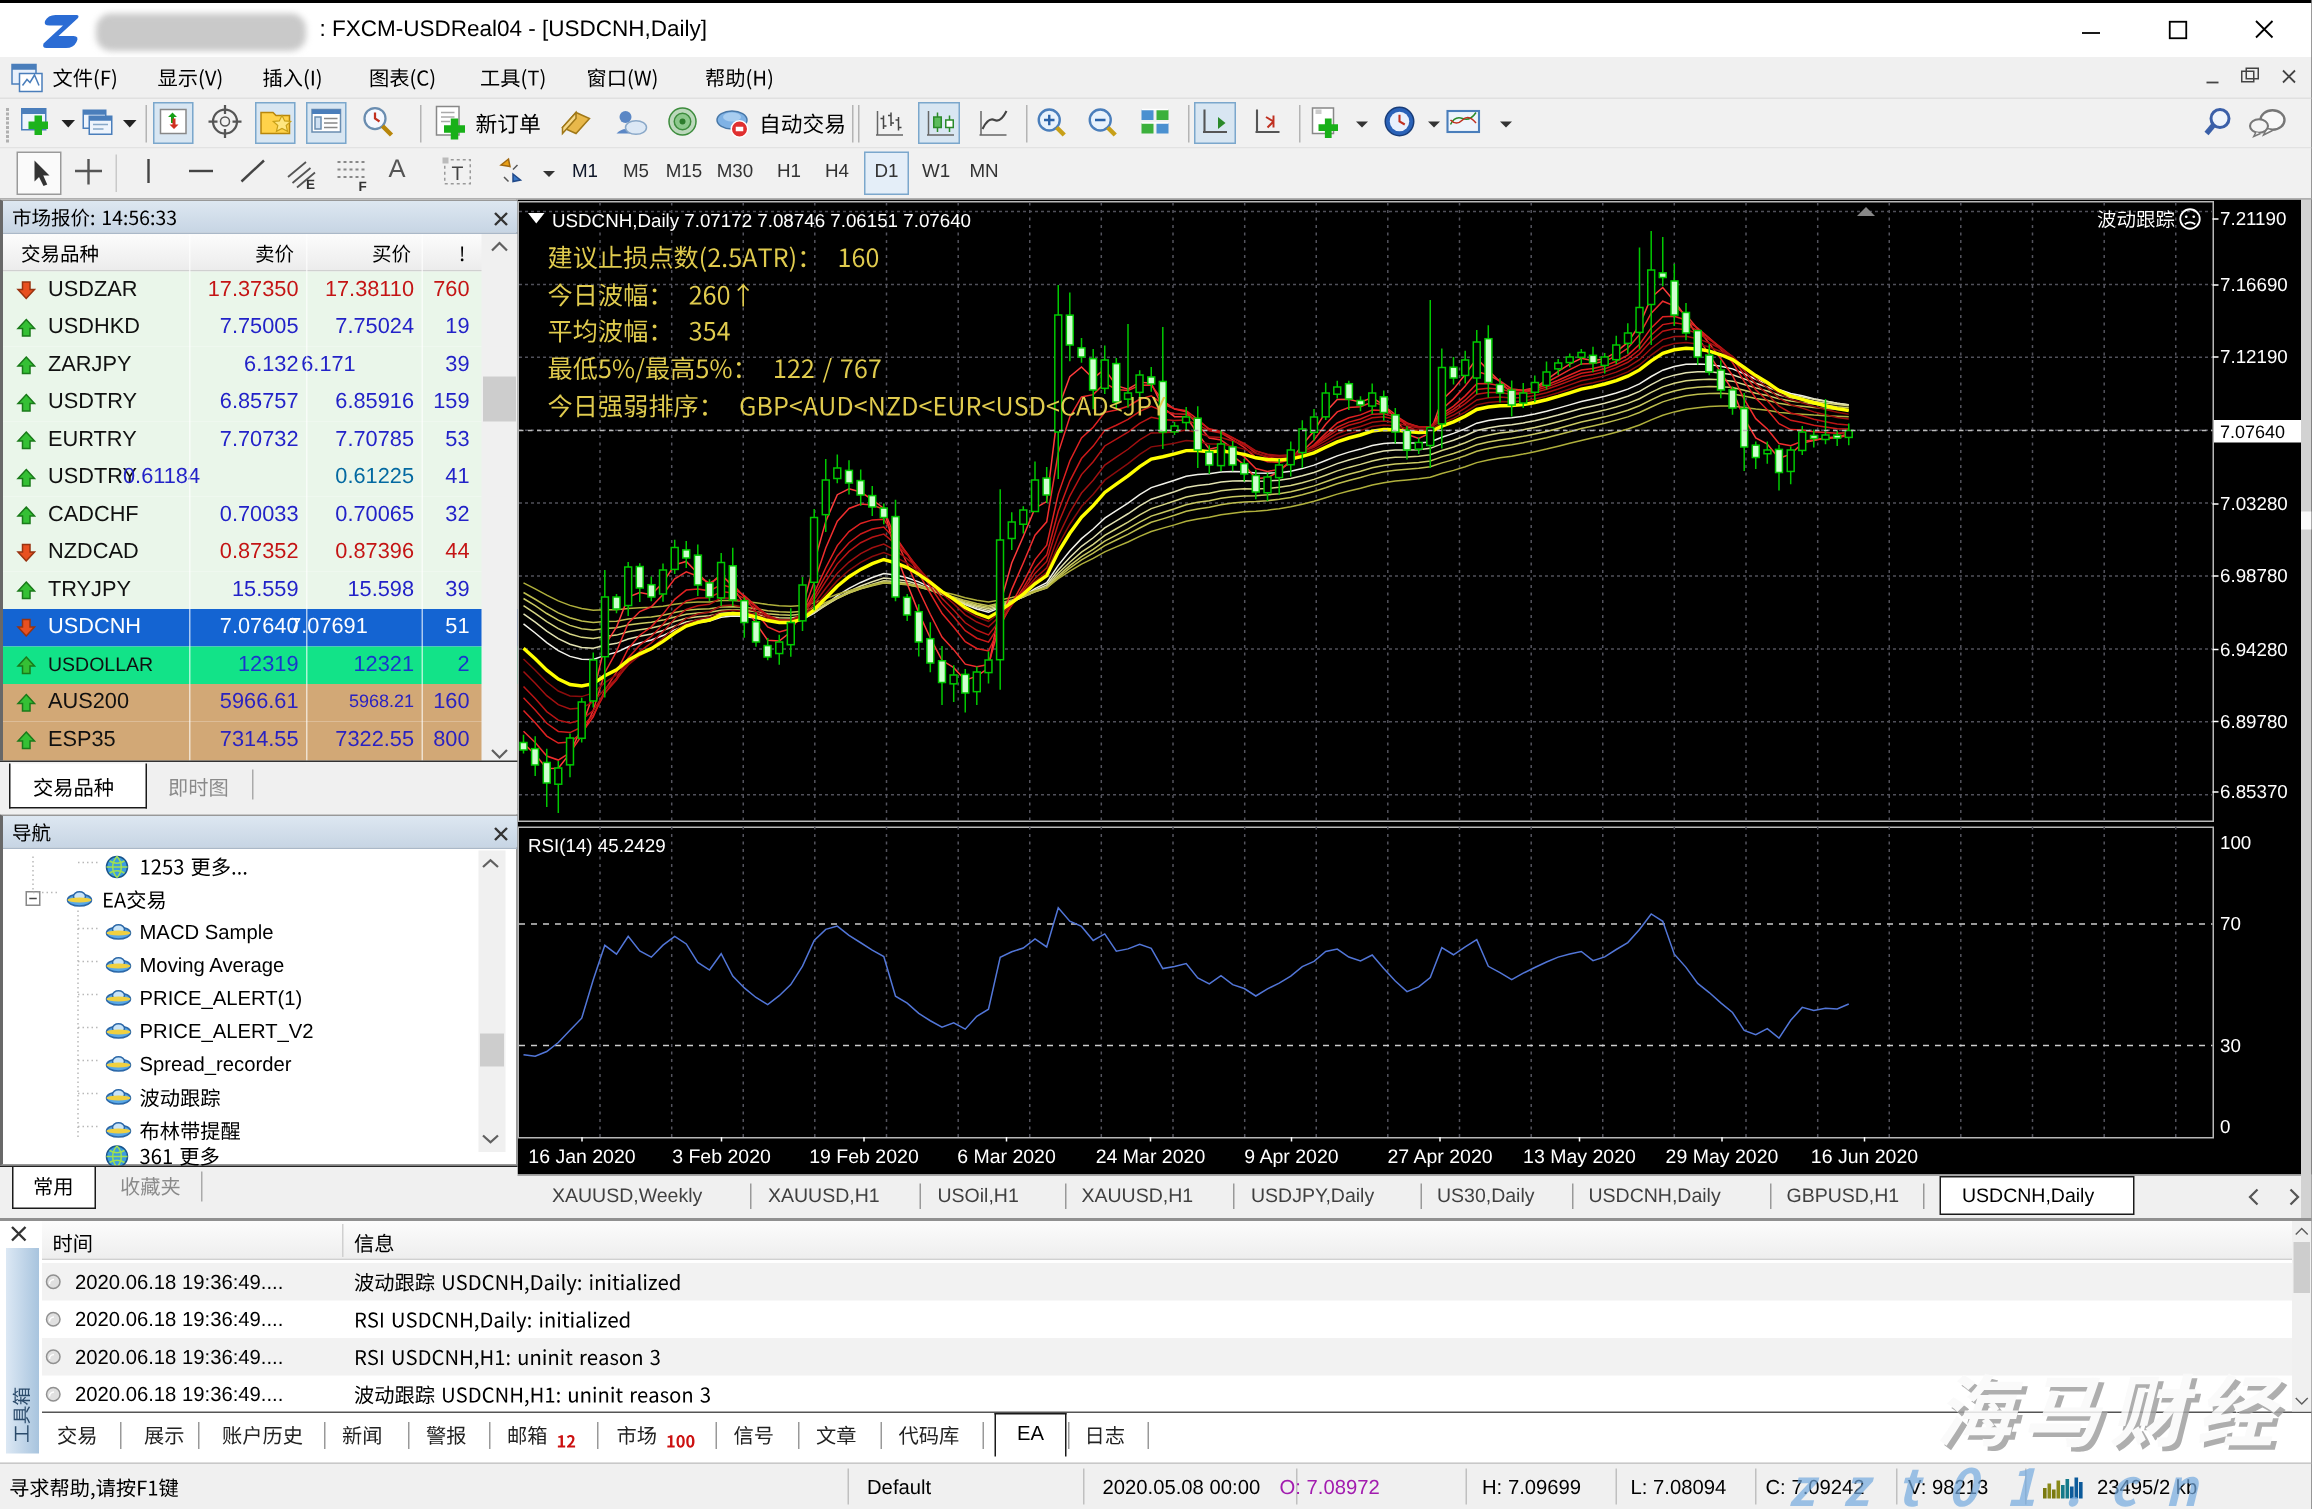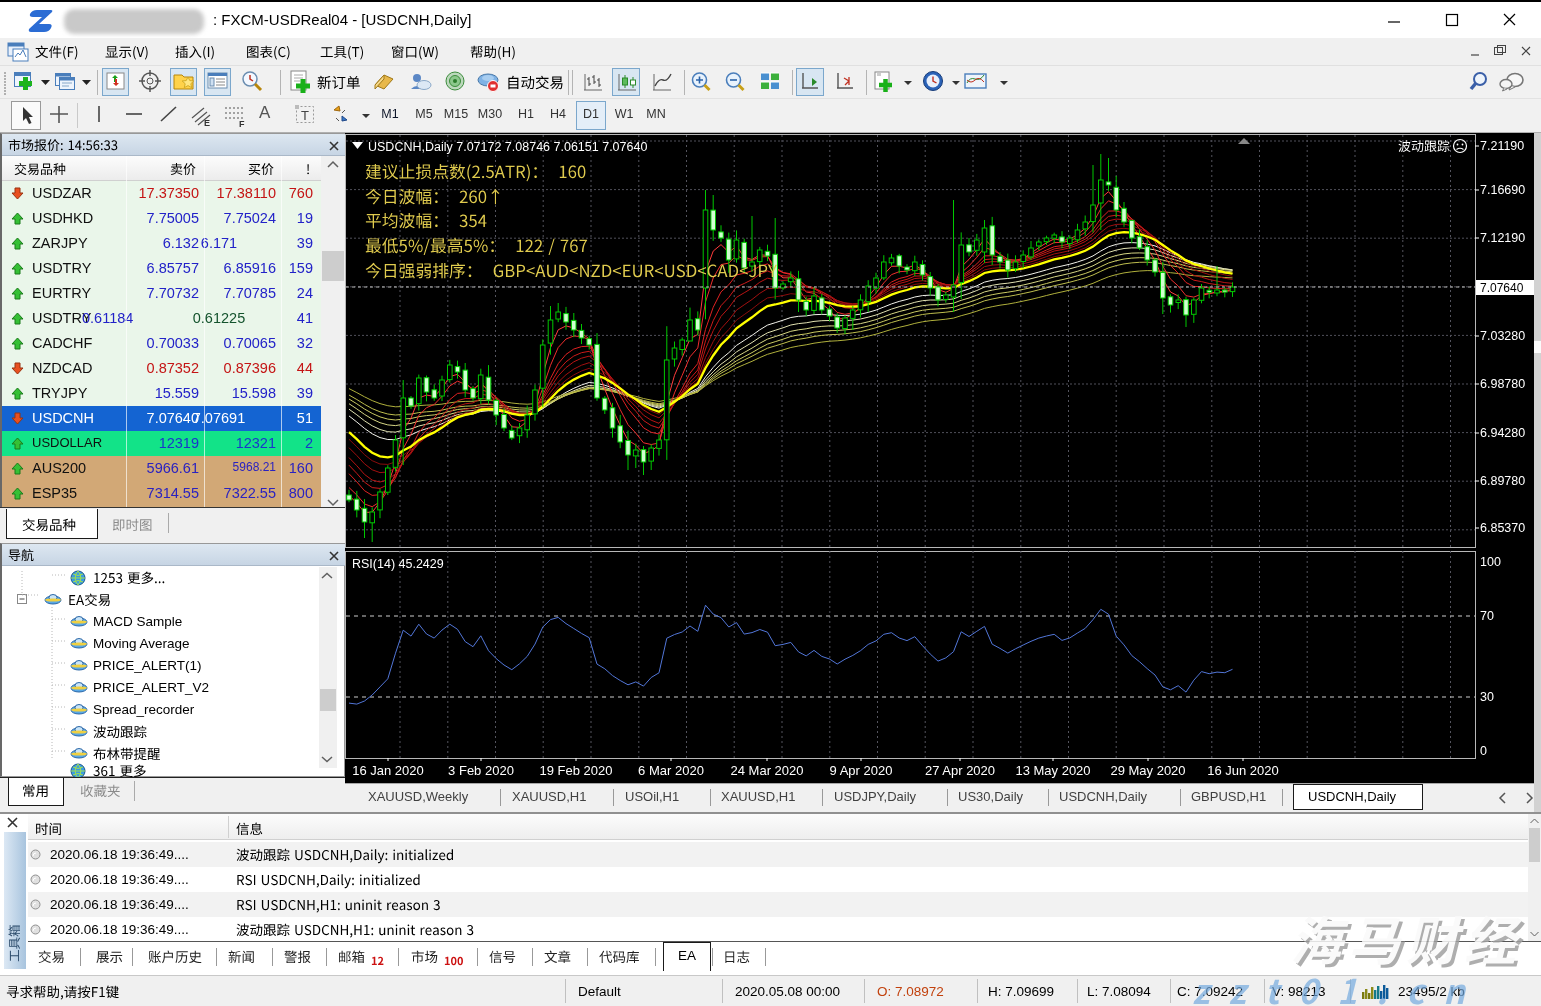--- a/index.html
+++ b/index.html
@@ -294,28 +294,28 @@
     <div class="abs" style="left:80px;top:126px;width:117px;text-align:right;font-size:14.5px;color:#2222c8">6.85757</div>
     <div class="abs" style="left:160px;top:126px;width:114px;text-align:right;font-size:14.5px;color:#2222c8">6.85916</div>
     <div class="abs" style="left:250px;top:126px;width:61px;text-align:right;font-size:14.5px;color:#2222c8">159</div>
     <div class="abs" style="left:0;top:147px;width:343px;height:25px;background:#eaf6ea"></div>
     <svg class="abs" style="left:8px;top:152px" width="15" height="15">
       <path d="M7.5 2l5.5 6h-3v5h-5V8h-3z" fill="#35c035" stroke="#1a7a1a"></path>
     </svg>
     <div class="abs" style="left:30px;top:151px;font-size:14.5px;color:#101010">EURTRY</div>
     <div class="abs" style="left:80px;top:151px;width:117px;text-align:right;font-size:14.5px;color:#2222c8">7.70732</div>
     <div class="abs" style="left:160px;top:151px;width:114px;text-align:right;font-size:14.5px;color:#2222c8">7.70785</div>
-    <div class="abs" style="left:250px;top:151px;width:61px;text-align:right;font-size:14.5px;color:#2222c8">24</div>
+    <div class="abs" style="left:250px;top:151px;width:61px;text-align:right;font-size:14.5px;color:#2222c8">53</div>
     <div class="abs" style="left:0;top:172px;width:343px;height:25px;background:#eaf6ea"></div>
     <svg class="abs" style="left:8px;top:177px" width="15" height="15">
       <path d="M7.5 2l5.5 6h-3v5h-5V8h-3z" fill="#35c035" stroke="#1a7a1a"></path>
     </svg>
     <div class="abs" style="left:30px;top:176px;font-size:14.5px;color:#101010">USDTRY</div>
     <div class="abs" style="left:80px;top:176px;width:117px;text-align:left;font-size:14.5px;color:#2222c8">0.61184</div>
-    <div class="abs" style="left:160px;top:176px;width:114px;text-align:center;font-size:14.5px;color:#14532d">0.61225</div>
+    <div class="abs" style="left:160px;top:176px;width:114px;text-align:right;font-size:14.5px;color:#0369a1">0.61225</div>
     <div class="abs" style="left:250px;top:176px;width:61px;text-align:right;font-size:14.5px;color:#2222c8">41</div>
     <div class="abs" style="left:0;top:197px;width:343px;height:25px;background:#eaf6ea"></div>
     <svg class="abs" style="left:8px;top:202px" width="15" height="15">
       <path d="M7.5 2l5.5 6h-3v5h-5V8h-3z" fill="#35c035" stroke="#1a7a1a"></path>
     </svg>
     <div class="abs" style="left:30px;top:201px;font-size:14.5px;color:#101010">CADCHF</div>
     <div class="abs" style="left:80px;top:201px;width:117px;text-align:right;font-size:14.5px;color:#2222c8">0.70033</div>
     <div class="abs" style="left:160px;top:201px;width:114px;text-align:right;font-size:14.5px;color:#2222c8">0.70065</div>
     <div class="abs" style="left:250px;top:201px;width:61px;text-align:right;font-size:14.5px;color:#2222c8">32</div>
     <div class="abs" style="left:0;top:222px;width:343px;height:25px;background:#eaf6ea"></div>
@@ -519,21 +519,21 @@
 <div class="abs" style="left:565px;top:979px;width:1px;height:24px;background:#c0c0c0"></div>
 <div class="abs" style="left:722px;top:979px;width:1px;height:24px;background:#c0c0c0"></div>
 <div class="abs" style="left:864px;top:979px;width:1px;height:24px;background:#c0c0c0"></div>
 <div class="abs" style="left:977px;top:979px;width:1px;height:24px;background:#c0c0c0"></div>
 <div class="abs" style="left:1077px;top:979px;width:1px;height:24px;background:#c0c0c0"></div>
 <div class="abs" style="left:1170px;top:979px;width:1px;height:24px;background:#c0c0c0"></div>
 <div class="abs" style="left:1264px;top:979px;width:1px;height:24px;background:#c0c0c0"></div>
 <div class="abs" style="left:1350px;top:979px;width:1px;height:24px;background:#c0c0c0"></div>
 <div class="abs" style="left:578px;top:984px;font-size:13.5px;color:#000">Default</div>
 <div class="abs" style="left:735px;top:984px;font-size:13.5px;color:#000">2020.05.08 00:00</div>
-<div class="abs" style="left:877px;top:984px;font-size:13.5px;color:#c2410c">O: 7.08972</div>
+<div class="abs" style="left:853px;top:984px;font-size:13.5px;color:#a21caf">O: 7.08972</div>
 <div class="abs" style="left:988px;top:984px;font-size:13.5px;color:#000">H: 7.09699</div>
 <div class="abs" style="left:1087px;top:984px;font-size:13.5px;color:#000">L: 7.08094</div>
 <div class="abs" style="left:1177px;top:984px;font-size:13.5px;color:#000">C: 7.09242</div>
 <div class="abs" style="left:1272px;top:984px;font-size:13.5px;color:#000">V: 98213</div>
 <div class="abs" style="left:1398px;top:984px;font-size:13.5px;color:#000">23495/2 kb</div>
 <svg class="abs" style="left:1362px;top:984px" width="30" height="16">
     <rect x="0" y="8" width="2.4" height="7" fill="#7a7a10"></rect>
     <rect x="3" y="5" width="2.4" height="10" fill="#8a8a18"></rect>
     <rect x="6" y="9" width="2.4" height="6" fill="#7a7a10"></rect>
     <rect x="9" y="3" width="2.4" height="12" fill="#8a8a18"></rect>

